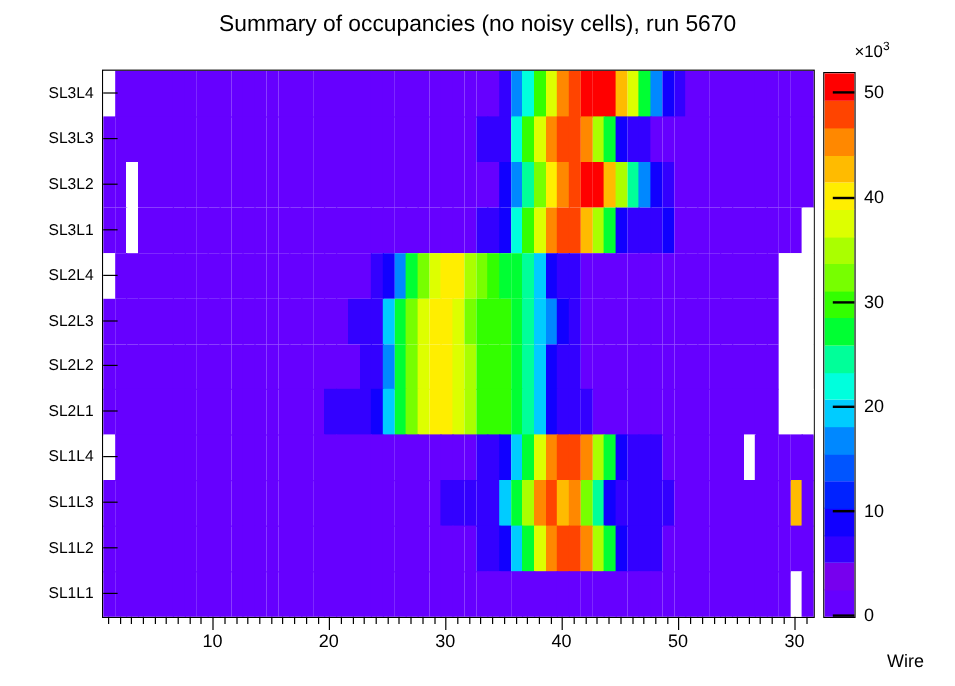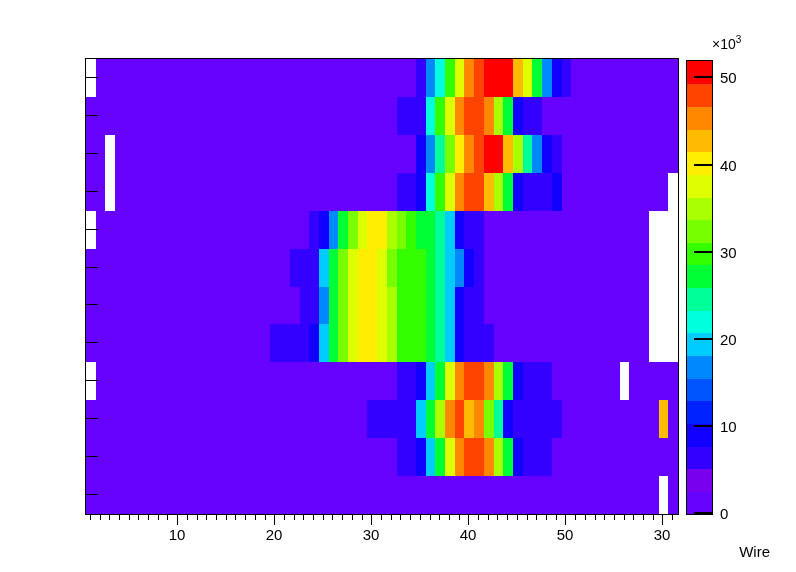--- a/index.html
+++ b/index.html
@@ -147,21 +147,36 @@
   #zexp sup {
     font-size: 10px;
     vertical-align: super;
   }
 </style>
 </head>
 <body>
 
 <div id="canvas">
 
+  <div id="plot-title">Summary of occupancies (no noisy cells), run 5670</div>
 
+  <div id="ylabels">
+      <div class="ylabel" style="top:18.958333333333332px;">SL3L4</div>
+      <div class="ylabel" style="top:56.875px;">SL3L3</div>
+      <div class="ylabel" style="top:94.79166666666666px;">SL3L2</div>
+      <div class="ylabel" style="top:132.70833333333331px;">SL3L1</div>
+      <div class="ylabel" style="top:170.625px;">SL2L4</div>
+      <div class="ylabel" style="top:208.54166666666666px;">SL2L3</div>
+      <div class="ylabel" style="top:246.45833333333331px;">SL2L2</div>
+      <div class="ylabel" style="top:284.375px;">SL2L1</div>
+      <div class="ylabel" style="top:322.29166666666663px;">SL1L4</div>
+      <div class="ylabel" style="top:360.2083333333333px;">SL1L3</div>
+      <div class="ylabel" style="top:398.125px;">SL1L2</div>
+      <div class="ylabel" style="top:436.04166666666663px;">SL1L1</div>
+    </div>
 
   <div id="frame">
     <div id="heatmap">
         <div class="cell" style="left:0px;top:0px;width:10.299999999999999px;height:38.516666666666666px;background:#ffffff;"></div>
         <div class="cell" style="left:9.7px;top:0px;width:10.299999999999999px;height:38.516666666666666px;background:#6600ff;"></div>
         <div class="cell" style="left:19.41px;top:0px;width:10.299999999999999px;height:38.516666666666666px;background:#6600ff;"></div>
         <div class="cell" style="left:29.11px;top:0px;width:10.299999999999999px;height:38.516666666666666px;background:#6600ff;"></div>
         <div class="cell" style="left:38.82px;top:0px;width:10.299999999999999px;height:38.516666666666666px;background:#6600ff;"></div>
         <div class="cell" style="left:48.52px;top:0px;width:10.299999999999999px;height:38.516666666666666px;background:#6600ff;"></div>
         <div class="cell" style="left:58.23px;top:0px;width:10.299999999999999px;height:38.516666666666666px;background:#6600ff;"></div>

